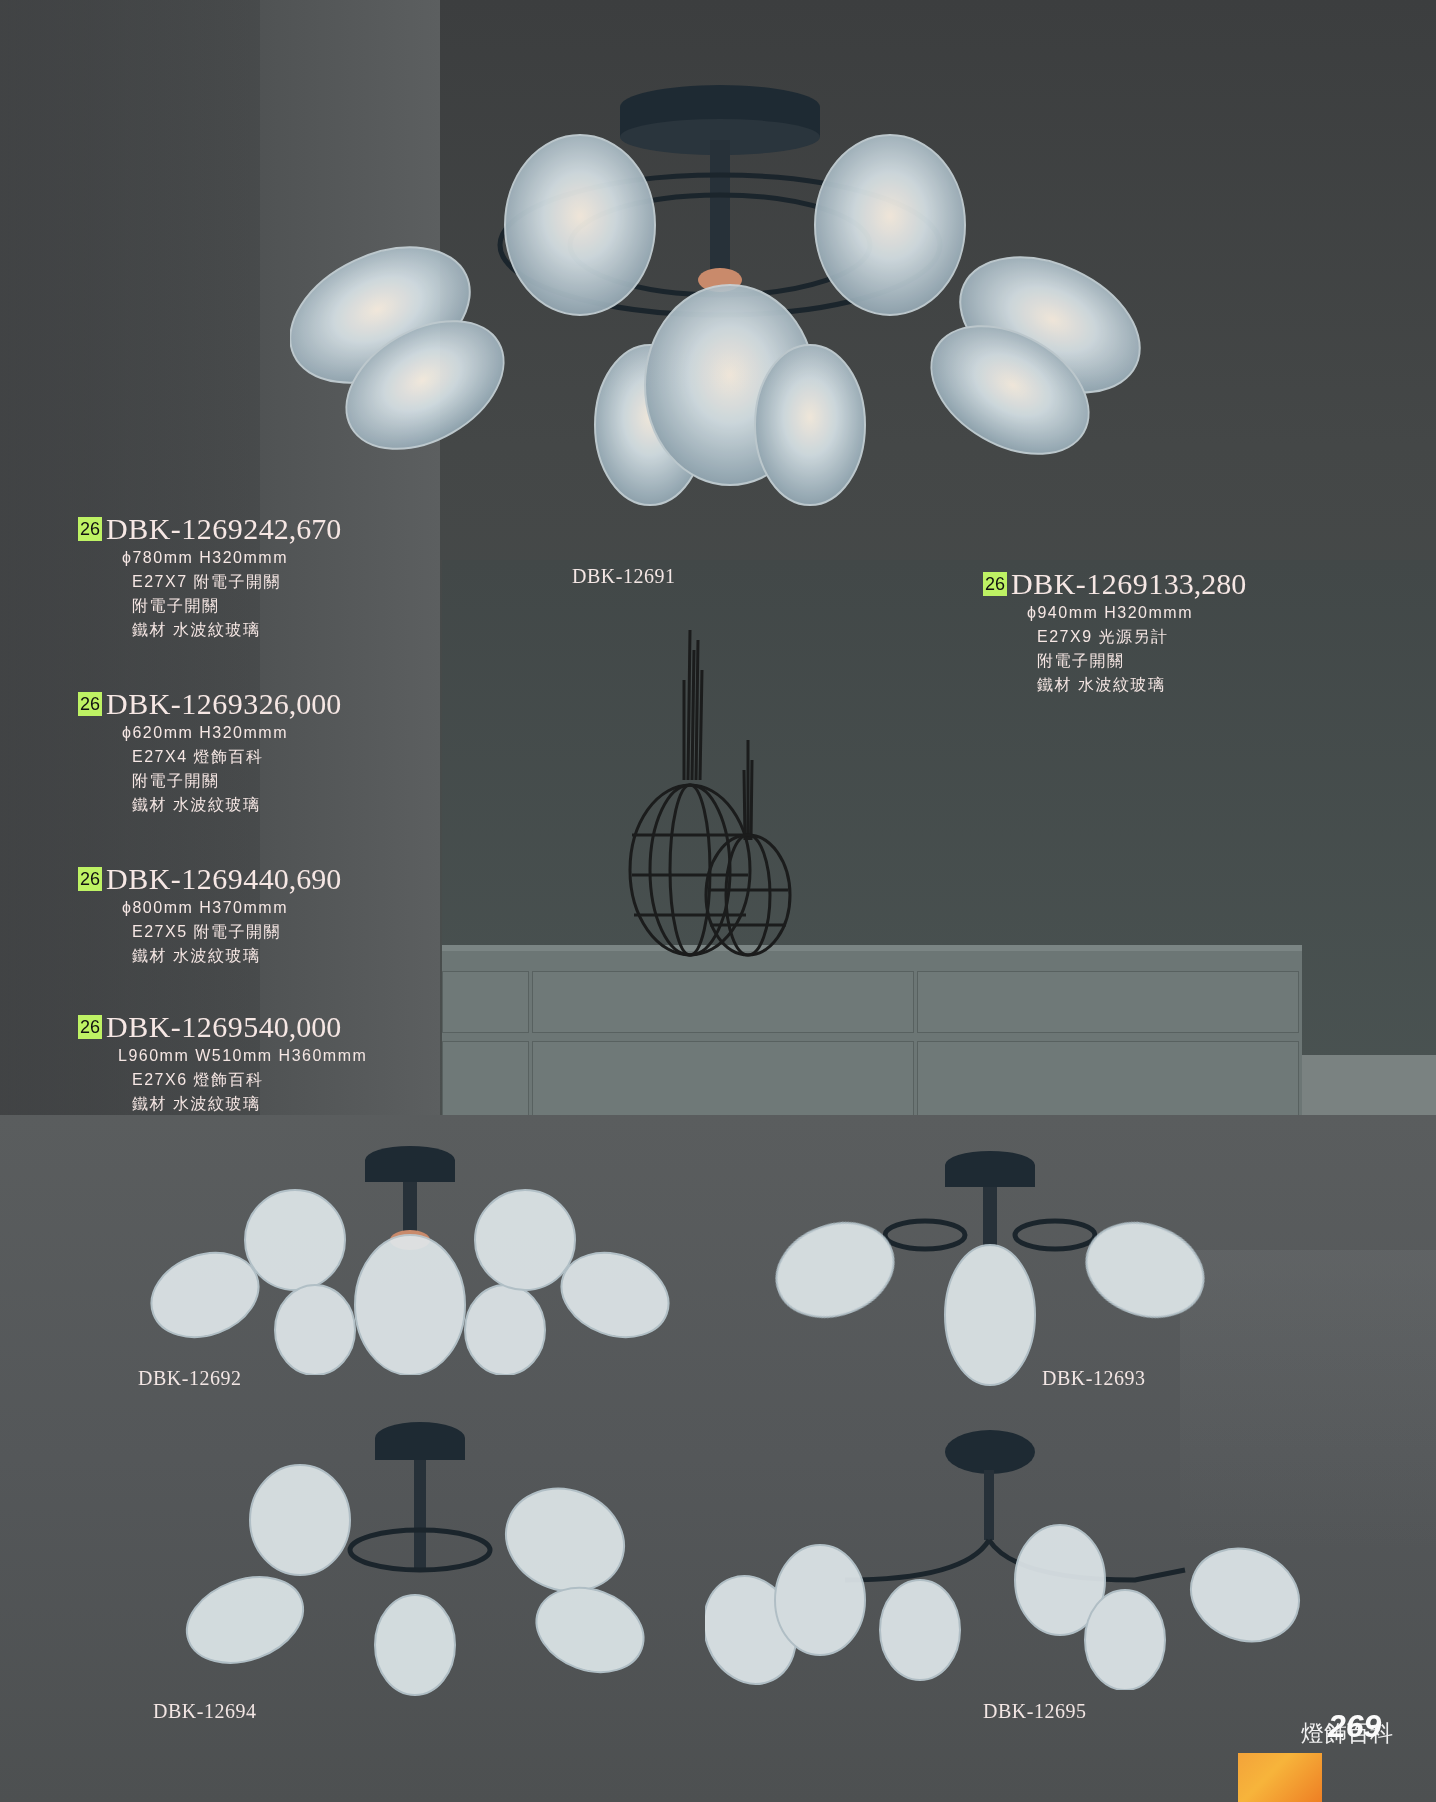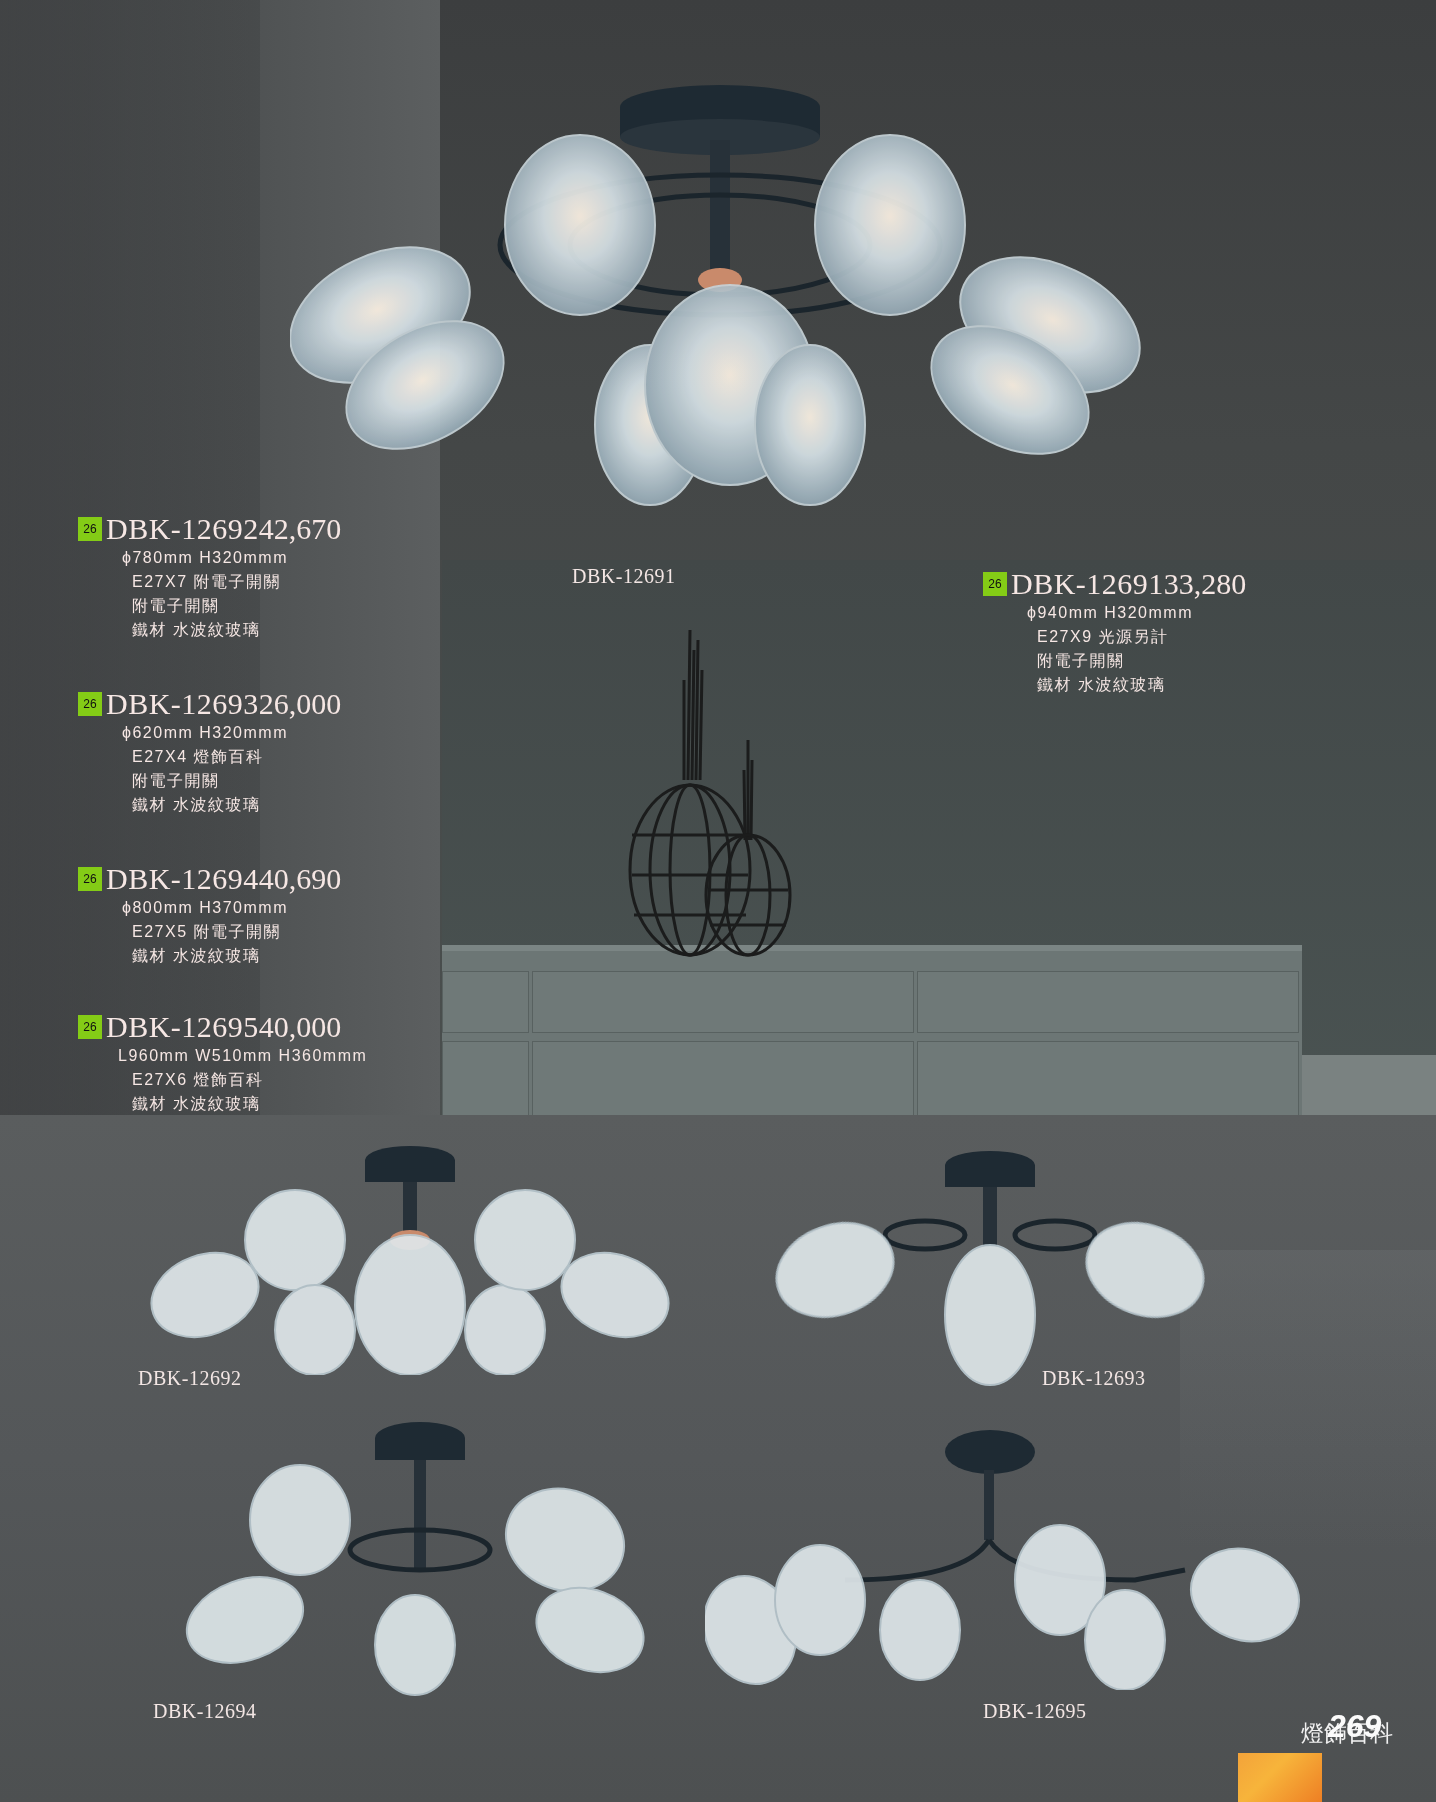--- a/index.html
+++ b/index.html
@@ -17,22 +17,22 @@
        background:#6c7675;border-top:6px solid #7b8584;}
   .sideboard .drw{position:absolute;border:1px solid #586160;background:#6f7978;}
   .floor-strip{position:absolute;left:1302px;top:1055px;width:134px;height:60px;background:#7a8281;}
   .bg-bottom{position:absolute;left:0;top:1115px;width:1436px;height:687px;
        background:linear-gradient(180deg,#5a5d5e 0%,#545759 50%,#4d5051 100%);}
   .curtain{position:absolute;left:1180px;top:1250px;width:256px;height:300px;
        background:linear-gradient(180deg,rgba(120,124,126,.25),rgba(90,94,96,0));}
 
   .spec{position:absolute;color:#f6e7e4;}
   .spec .head{display:flex;align-items:center;white-space:nowrap;}
-  .badge{display:inline-block;width:24px;height:24px;background:#84cc16;color:#111;
-       font-size:12px;line-height:24px;text-align:center;margin-right:4px;
+  .badge{display:inline-block;width:24px;height:24px;background:#bef264;color:#111;
+       font-size:18px;line-height:24px;text-align:center;margin-right:4px;
        font-family:"Liberation Sans",sans-serif;}
   .model{font-family:"Liberation Serif","DejaVu Serif",serif;font-size:30px;letter-spacing:.5px;}
   .price{font-family:"Liberation Serif","DejaVu Serif",serif;font-size:30px;}
   .line{font-size:16px;line-height:24px;letter-spacing:1.5px;white-space:nowrap;}
   .l1{padding-left:44px;}
   .l2{padding-left:54px;}
 
   .caption{position:absolute;color:#f3e6e4;font-family:"Liberation Serif","DejaVu Serif",serif;
        font-size:20px;letter-spacing:.5px;}
 

